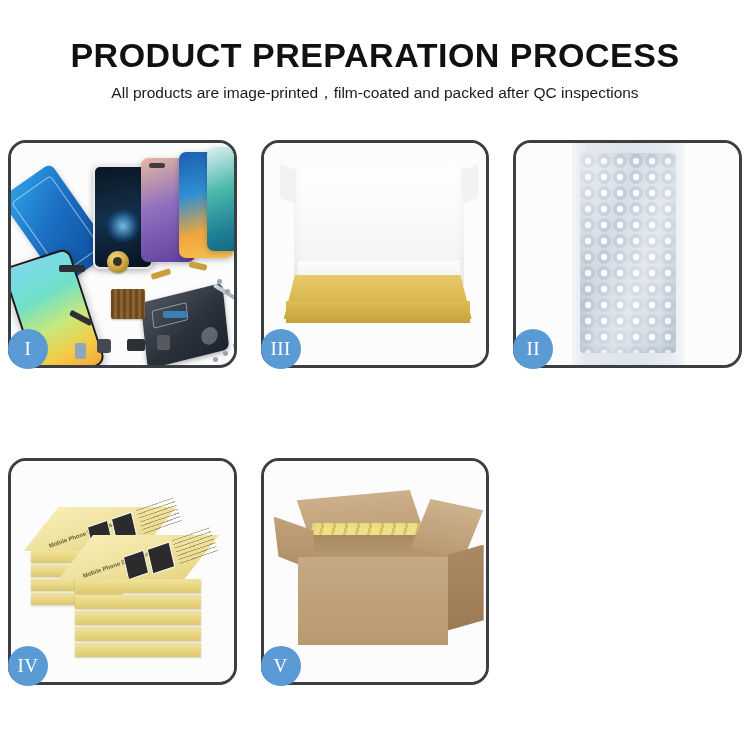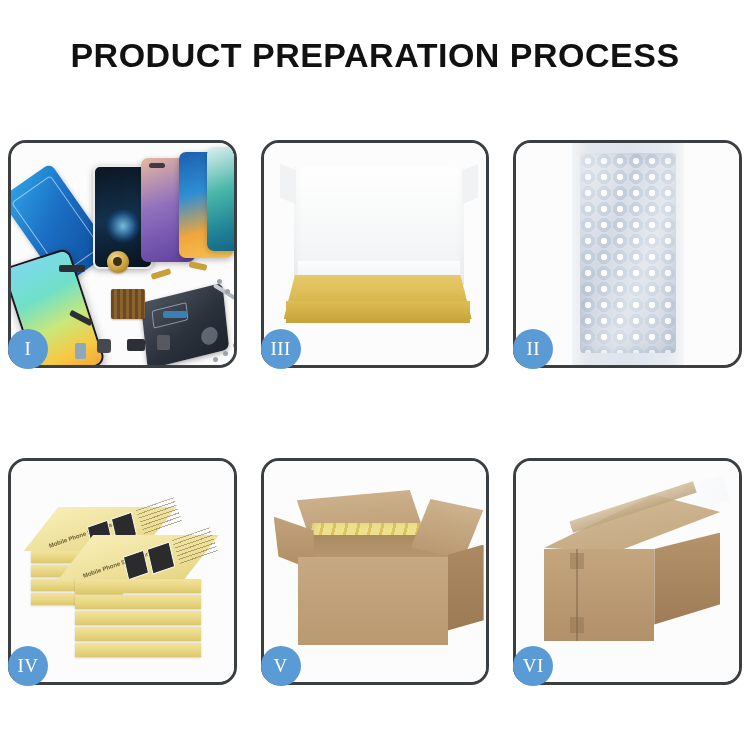--- a/index.html
+++ b/index.html
@@ -469,20 +469,21 @@
     border-radius: 3px;
   }
 </style>
 </head>
 <body>
 
 <div class="page">
 
   <div class="header">
     <h1 class="title">PRODUCT PREPARATION PROCESS</h1>
+    <p class="subtitle">All products are image-printed，film-coated and packed after QC inspections</p>
   </div>
 
   <div class="grid">
 
     <div class="panel p1">
       <div class="panel-inner">
         <div class="phoneA ph-blue"></div>
         <div class="phoneA ph-dark"></div>
         <div class="phoneA ph-purple"></div>
         <div class="phoneA ph-orange"></div>
@@ -566,28 +567,15 @@
         <div class="ybars"></div>
         <div class="carton-inner"></div>
         <div class="flap-left"></div>
         <div class="flap-right"></div>
         <div class="carton-body"></div>
         <div class="carton-side"></div>
       </div>
       <div class="badge">V</div>
     </div>
 
-    <div class="panel p6">
-      <div class="panel-inner">
-        <div class="cb-film"></div>
-        <div class="cb-top"></div>
-        <div class="tape"></div>
-        <div class="cb-front"></div>
-        <div class="cb-side"></div>
-        <div class="seam-v"></div>
-        <div class="tab tab1"></div>
-        <div class="tab tab2"></div>
-      </div>
-      <div class="badge">VI</div>
-    </div>
 
   </div>
 </div>
 
 </body></html>

